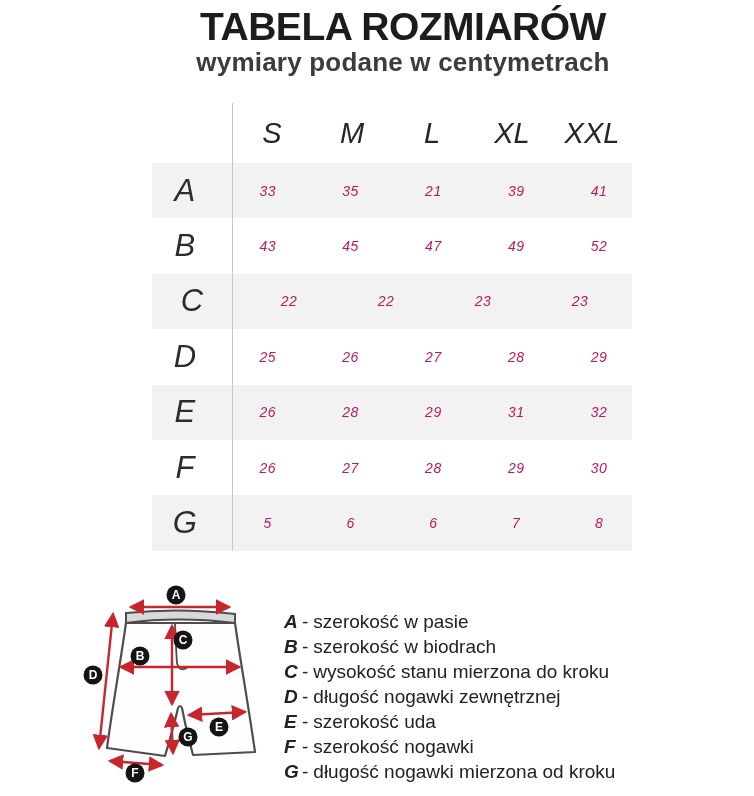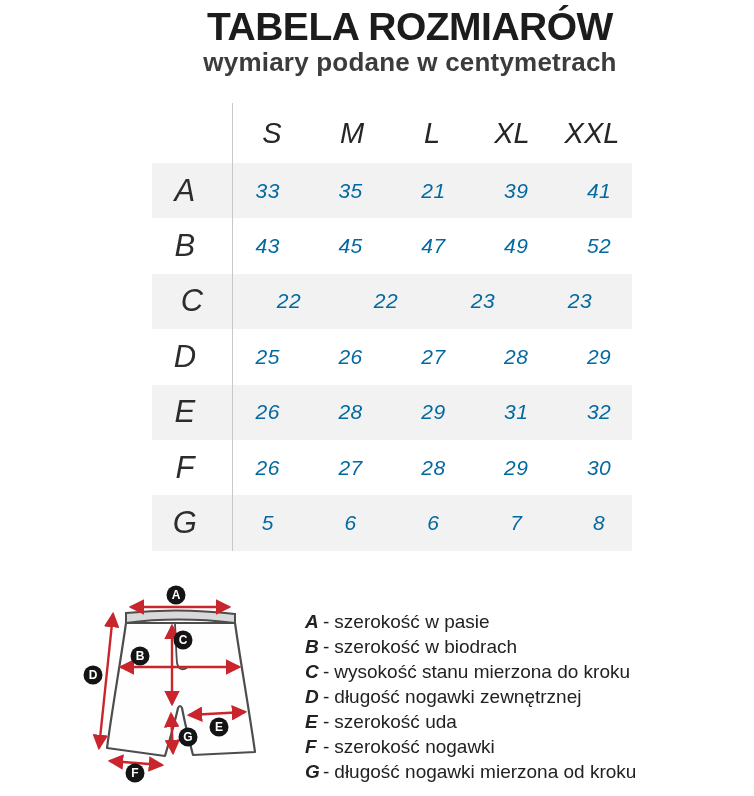--- a/index.html
+++ b/index.html
@@ -6,21 +6,21 @@
   body {
     width:754px; height:796px;
     background:#ffffff;
     font-family:"Liberation Sans", sans-serif;
     color:#1f1f1f;
     overflow:hidden;
   }
   .page { position:relative; width:754px; height:796px; background:#ffffff; }
 
   
-  .header { position:absolute; left:66px; top:6px; width:688px; text-align:center; }
+  .header { position:absolute; left:59px; top:6px; width:688px; text-align:center; }
   .title {
     font-size:39px; font-weight:700; letter-spacing:-0.5px;
     color:#1c1c1c; line-height:42px;
   }
   .subtitle {
     font-size:26px; font-weight:700; color:#3c3c3c; line-height:28px;
     letter-spacing:0.2px;
   }
 
   
@@ -33,24 +33,24 @@
   .t-row.head { height:60px; }
   .t-row.data { height:55.4px; }
   .t-row.striped { background:#f2f2f2; }
   .cell {
     width:80px; height:100%;
     display:flex; align-items:center; justify-content:center;
     font-style:italic;
   }
   .cell.size-head { font-size:29px; color:#262626; font-weight:400; }
   .cell.row-letter { font-size:31px; color:#2c2c2c; font-weight:400; }
-  .cell.num { font-size:21px; color:#0369a1; letter-spacing:0.5px;padding-left:17px; }
-
-  
-  .legend { position:absolute; left:305px; top:609px; width:440px; }
+  .cell.num { font-size:14px; color:#be185d; letter-spacing:0.5px;padding-left:17px; }
+
+  
+  .legend { position:absolute; left:284px; top:609px; width:440px; }
   .legend-line {
     font-size:19px; line-height:25px; color:#222222;
     white-space:nowrap;
   }
   .legend-letter { font-weight:700; font-style:italic; display:inline-block; min-width:15px; }
   .legend-sep { display:inline-block; margin:0 5px 0 3px; color:#222222; }
 
   
   .diagram { position:absolute; left:75px; top:585px; width:195px; height:211px; }
   .badge-label {

